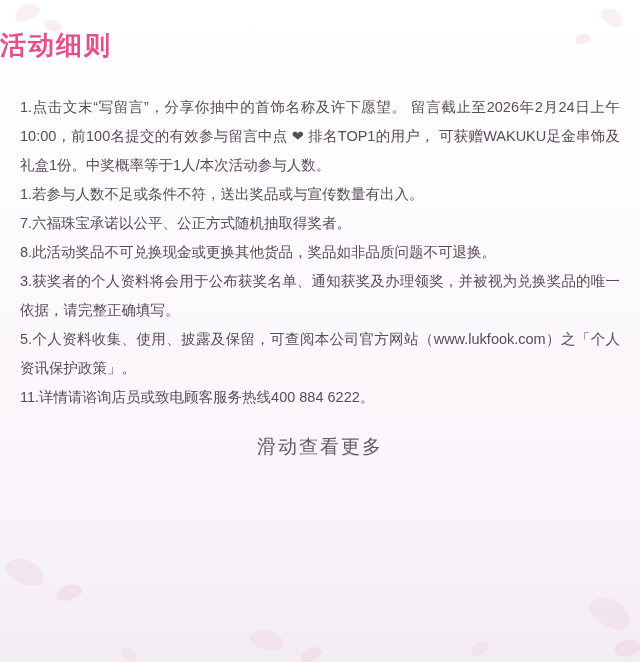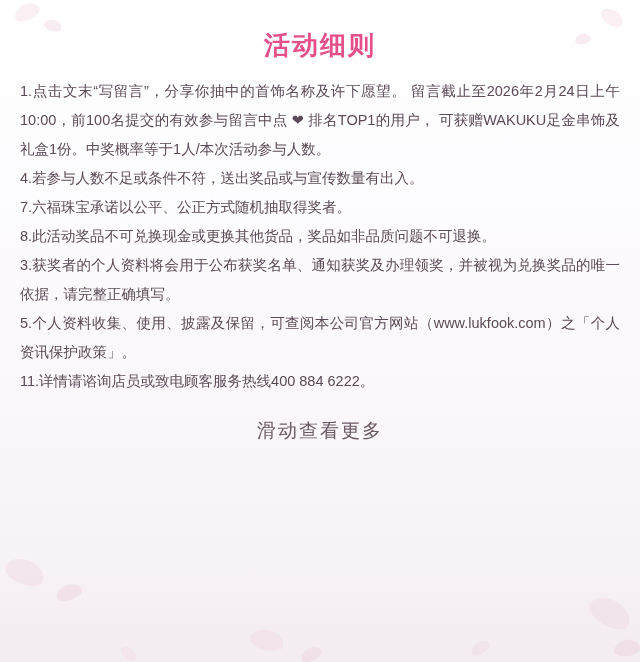--- a/index.html
+++ b/index.html
@@ -35,31 +35,30 @@
   .p6 { left: 56px;  top: 585px; width: 26px; height: 15px; background: #eed6e2; transform: rotate(-18deg); }
   .p7 { left: 250px; top: 630px; width: 34px; height: 20px; background: #f0dbe5; transform: rotate(14deg); }
   .p8 { left: 300px; top: 648px; width: 22px; height: 13px; background: #eed7e3; transform: rotate(-28deg); }
   .p9 { left: 588px; top: 600px; width: 44px; height: 26px; background: #efd9e4; transform: rotate(30deg); opacity:.5;}
   .p10{ left: 614px; top: 640px; width: 26px; height: 16px; background: #ecd3e0; transform: rotate(-10deg); }
   .p11{ left: 120px; top: 648px; width: 18px; height: 11px; background: #f2dde7; transform: rotate(40deg); }
   .p12{ left: 470px; top: 642px; width: 20px; height: 12px; background: #f1dce6; transform: rotate(-35deg); }
 
   .title {
     position: relative;
-    text-align: center;
     font-size: 26px;
     font-weight: bold;
     letter-spacing: 2px;
     color: #e5508b;
     padding-top: 28px;
     padding-bottom: 14px;
   }
   .rules {
     position: relative;
-    margin: 0 20px;
+    margin: 16px 20px;
     color: #5b4a57;
     font-size: 14.5px;
     line-height: 2.0;
   }
   .rule {
     text-align: justify;
     margin: 0;
   }
   .more {
     position: relative;
@@ -85,21 +84,21 @@
   <div class="petal p8"></div>
   <div class="petal p9"></div>
   <div class="petal p10"></div>
   <div class="petal p11"></div>
   <div class="petal p12"></div>
 
   <div class="title">活动细则</div>
 
   <div class="rules">
     <p class="rule">1.点击文末“写留言”，分享你抽中的首饰名称及许下愿望。 留言截止至2026年2月24日上午10:00，前100名提交的有效参与留言中点 ❤ 排名TOP1的用户， 可获赠WAKUKU足金串饰及礼盒1份。中奖概率等于1人/本次活动参与人数。</p>
-    <p class="rule">4.若参与人数不足或条件不符，送出奖品或与宣传数量有出入。</p>
+    <p class="rule">1.若参与人数不足或条件不符，送出奖品或与宣传数量有出入。</p>
     <p class="rule">7.六福珠宝承诺以公平、公正方式随机抽取得奖者。</p>
     <p class="rule">8.此活动奖品不可兑换现金或更换其他货品，奖品如非品质问题不可退换。</p>
     <p class="rule">3.获奖者的个人资料将会用于公布获奖名单、通知获奖及办理领奖，并被视为兑换奖品的唯一依据，请完整正确填写。</p>
     <p class="rule">5.个人资料收集、使用、披露及保留，可查阅本公司官方网站（www.lukfook.com）之「个人资讯保护政策」。</p>
     <p class="rule">11.详情请谘询店员或致电顾客服务热线400 884 6222。</p>
   </div>
 
   <div class="more">滑动查看更多</div>
 
 </div>

